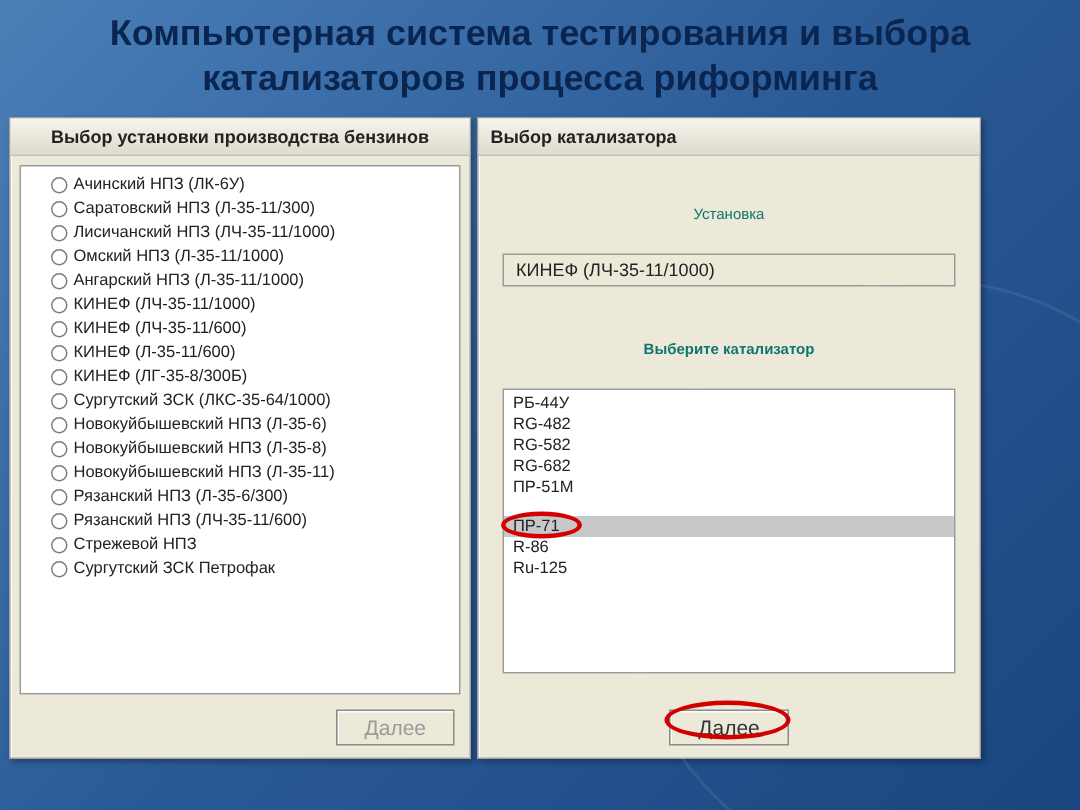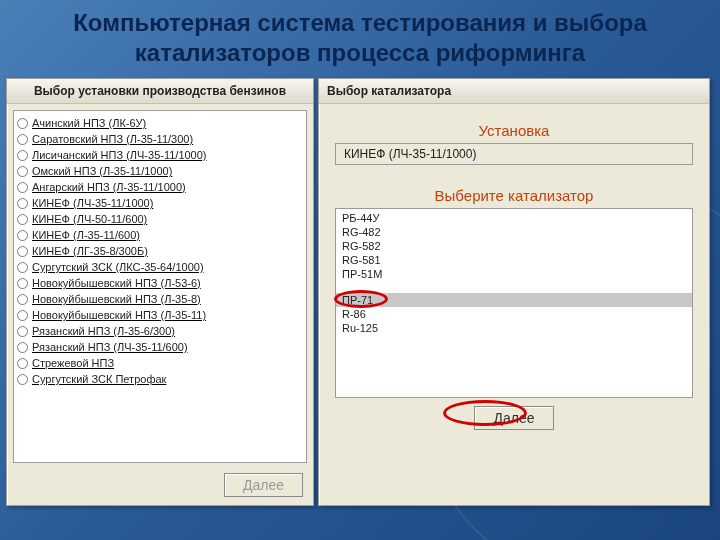--- a/index.html
+++ b/index.html
@@ -34,38 +34,37 @@
     padding: 0 6px;
   }
   .panel {
     background: #ece9d8;
     border: 1px solid #a0a0a0;
     box-shadow: 1px 1px 0 #fff inset, 2px 2px 4px rgba(0,0,0,0.3);
     display: flex;
     flex-direction: column;
   }
   .panel-left { width: 308px; height: 428px; }
-  .panel-right { width: 392px; height: 428px; }
+  .panel-right { width: 336px; height: 428px; justify-content: space-between; }
   .panel-header {
     background: linear-gradient(#f6f5ee, #dedacb);
     border-bottom: 1px solid #bfbfbf;
     font-size: 12px;
     font-weight: bold;
     text-align: center;
     padding: 5px 2px;
     color: #222;
   }
   .plant-list {
     flex: 1;
     background: #fff;
     margin: 6px;
     border: 1px solid #9a9a9a;
-    padding: 4px 3px;
+    padding: 4px 20px;
     overflow: auto;
-    text-decoration: underline;
   }
   .plant-item {
     display: flex;
     align-items: center;
     font-size: 11px;
     color: #222;
     padding: 2px 0;
     gap: 4px;
   }
   .radio {
@@ -85,26 +84,26 @@
     font-size: 14px;
     padding: 3px 18px;
     background: #ece9d8;
     border: 1px solid #8a8a8a;
     box-shadow: 1px 1px 0 #fff inset;
     color: #333;
     cursor: pointer;
   }
   .win-btn.disabled { color: #9a9a9a; }
   .section-label {
-    font-size: 15px;
+    font-size: 10px;
     text-align: center;
     padding: 18px 0 2px 0;
-    color: #c2410c;
-  }
-  .section-label.bold { font-weight: normal; }
+    color: #0f766e;
+  }
+  .section-label.bold { font-weight: bold; }
   .selected-plant {
     background: #ece9d8;
     border: 1px solid #9a9a9a;
     margin: 2px 16px 4px 16px;
     padding: 3px 8px;
     font-size: 12px;
     color: #222;
   }
   .cat-list {
     background: #fff;
@@ -159,37 +158,37 @@
         <div class="plant-item">
           <span class="radio"></span>
           <span>Ангарский НПЗ (Л-35-11/1000)</span>
         </div>
         <div class="plant-item">
           <span class="radio"></span>
           <span>КИНЕФ (ЛЧ-35-11/1000)</span>
         </div>
         <div class="plant-item">
           <span class="radio"></span>
-          <span>КИНЕФ (ЛЧ-50-11/600)</span>
+          <span>КИНЕФ (ЛЧ-35-11/600)</span>
         </div>
         <div class="plant-item">
           <span class="radio"></span>
           <span>КИНЕФ (Л-35-11/600)</span>
         </div>
         <div class="plant-item">
           <span class="radio"></span>
           <span>КИНЕФ (ЛГ-35-8/300Б)</span>
         </div>
         <div class="plant-item">
           <span class="radio"></span>
           <span>Сургутский ЗСК (ЛКС-35-64/1000)</span>
         </div>
         <div class="plant-item">
           <span class="radio"></span>
-          <span>Новокуйбышевский НПЗ (Л-53-6)</span>
+          <span>Новокуйбышевский НПЗ (Л-35-6)</span>
         </div>
         <div class="plant-item">
           <span class="radio"></span>
           <span>Новокуйбышевский НПЗ (Л-35-8)</span>
         </div>
         <div class="plant-item">
           <span class="radio"></span>
           <span>Новокуйбышевский НПЗ (Л-35-11)</span>
         </div>
         <div class="plant-item">
@@ -218,21 +217,21 @@
     <div class="panel-header" style="text-align:left;padding-left:8px">Выбор катализатора</div>
 
     <div class="section-label">Установка</div>
     <div class="selected-plant">КИНЕФ (ЛЧ-35-11/1000)</div>
 
     <div class="section-label bold">Выберите катализатор</div>
     <div class="cat-list" id="cat-list">
         <div class="cat-item">РБ-44У</div>
         <div class="cat-item">RG-482</div>
         <div class="cat-item">RG-582</div>
-        <div class="cat-item">RG-581</div>
+        <div class="cat-item">RG-682</div>
         <div class="cat-item">ПР-51М</div>
         <div class="cat-item selected">ПР-71<div class="ellipse-mark" style="left: -2px; top: -3px; width: 54px; height: 18px;"></div></div>
         <div class="cat-item">R-86</div>
         <div class="cat-item">Ru-125</div>
       </div>
 
     <div class="btn-row center" style="position:relative">
       <div class="ellipse-mark" style="left:124px;top:-2px;width:84px;height:26px"></div>
       <button class="win-btn">Далее</button>
     </div>

